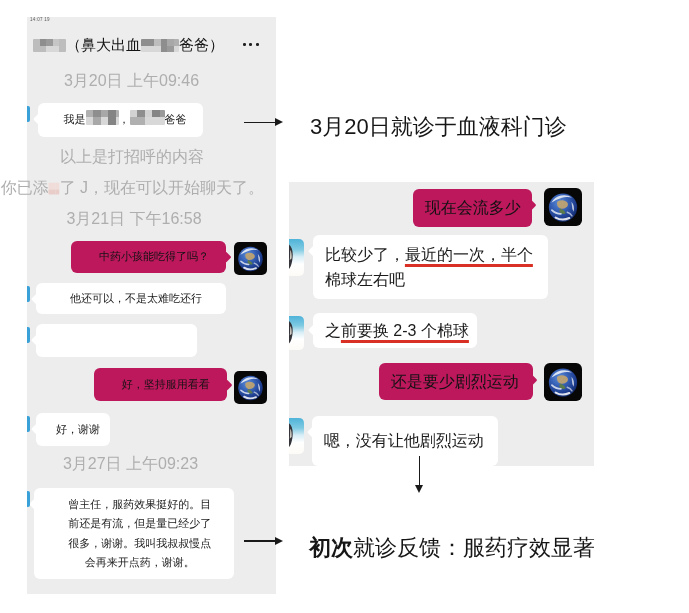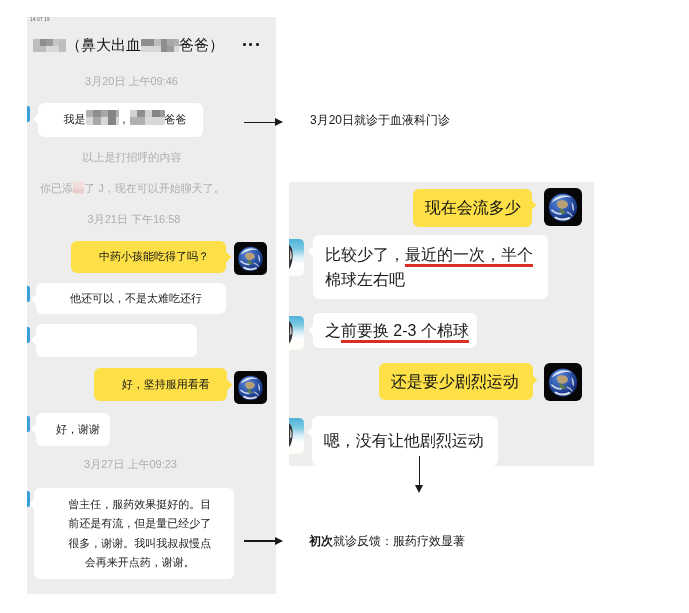--- a/index.html
+++ b/index.html
@@ -8,42 +8,42 @@
   .panel{position:absolute;background:#ededed;}
   
   #status-tiny{position:absolute;left:30px;top:17px;font-size:4.5px;color:#5a5a5a;
                filter:blur(0.4px);letter-spacing:.3px;}
   #title-row{position:absolute;left:33px;top:36px;height:19px;display:flex;align-items:center;
              font-size:15px;color:#141414;white-space:nowrap;}
   #menu-dots{position:absolute;left:243px;top:43px;display:flex;gap:3.8px;align-items:center;}
   #menu-dots i{width:2.7px;height:2.7px;border-radius:50%;background:#1f1f1f;display:block;}
   
   .sysline{position:absolute;white-space:nowrap;transform:translate(-50%,-50%);
-           font-size:11px;color:#aeaeae;}
+           font-size:16px;color:#aeaeae;}
   .bubble{position:absolute;border-radius:6px;box-sizing:border-box;white-space:nowrap;}
   .bubble.white{background:#ffffff;color:#1a1a1a;}
-  .bubble.green{background:#fde047;color:#121212;}
+  .bubble.green{background:#be185d;color:#121212;}
   .tail{position:absolute;width:7.5px;height:7.5px;background:inherit;transform:rotate(45deg);
         border-radius:1.2px;top:12.5px;}
   .tail.l{left:-3px;}  .tail.r{right:-3px;}
   .lfont{font-size:11px;line-height:19.2px;text-align:center;}
   .rfont{font-size:16px;line-height:25px;}
   .lfont .u{text-decoration-color:#d93025;
             text-decoration-thickness:2.2px;text-underline-offset:3.2px;
             text-decoration-skip-ink:none;}
   .rfont .u{text-decoration:underline;text-decoration-color:#d93025;
             text-decoration-thickness:2.6px;text-underline-offset:4px;
             text-decoration-skip-ink:none;}
   .mosaic{display:inline-block;vertical-align:-2px;position:relative;overflow:hidden;
           border-radius:1px;}
   .mosaic i{position:absolute;display:block;}
   .avatar{position:absolute;}
   .sliver{position:absolute;width:3.2px;border-radius:0 2px 2px 0;background:#3aa1d8;}
   
-  .note{position:absolute;font-size:12px;color:#161616;white-space:nowrap;}
+  .note{position:absolute;font-size:22px;color:#161616;white-space:nowrap;}
   .note b{font-weight:bold;}
   .arrow-line{position:absolute;background:#1a1a1a;}
   .arrow-head{position:absolute;width:0;height:0;}
   .arrow-head.right{border-left:8px solid #1a1a1a;border-top:4.6px solid transparent;
                     border-bottom:4.6px solid transparent;}
   .arrow-head.down{border-top:8px solid #1a1a1a;border-left:4.6px solid transparent;
                    border-right:4.6px solid transparent;}
 </style>
 </head>
 <body>

